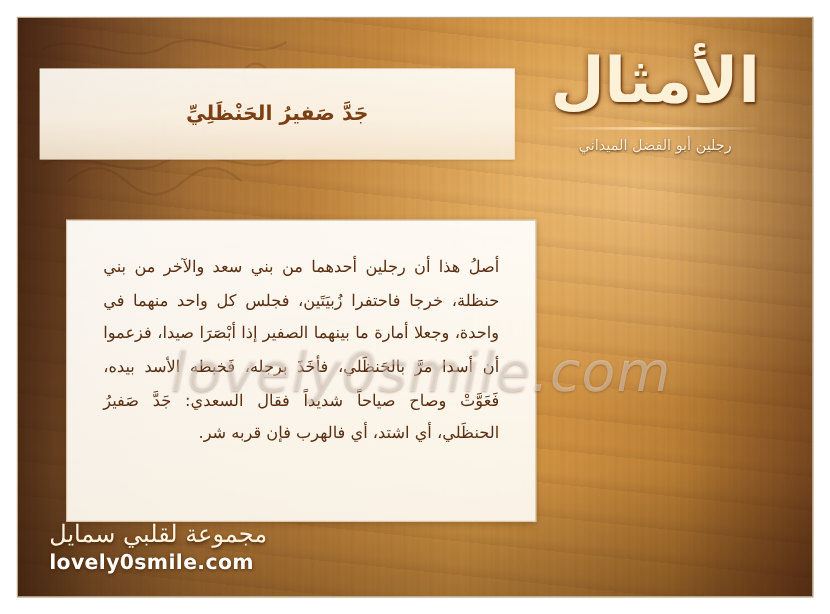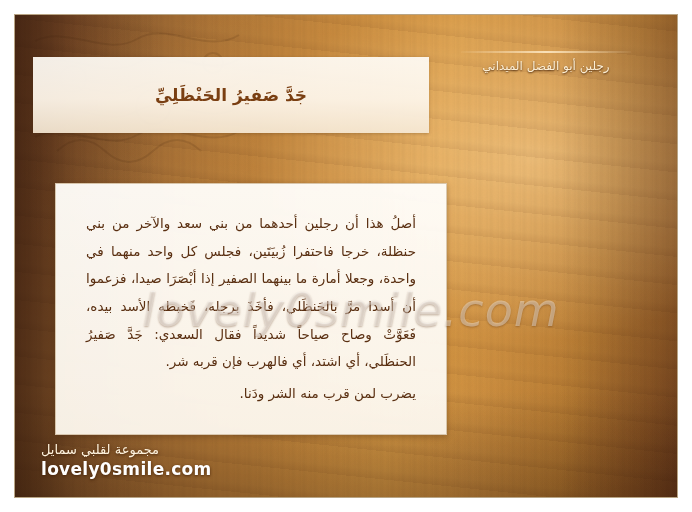--- a/index.html
+++ b/index.html
@@ -179,21 +179,21 @@
 
   
   .footer {
     position: absolute;
     bottom: 18px;
     left: 26px;
     z-index: 7;
     text-align: left;
   }
   .footer-ar {
-    font-size: 13px;
+    font-size: 20px;
     color: #fff4df;
     text-shadow: 0 1px 3px rgba(70,35,8,0.95);
     direction: rtl;
     margin-bottom: 2px;
     margin-top: 33px;
   }
   .footer-en {
     font-size: 17px;
     font-weight: bold;
     color: #ffffff;
@@ -216,32 +216,32 @@
         <path d="M8 92 C 40 76, 80 108, 110 90 S 180 106, 212 86"></path>
         <path d="M8 116 C 40 100, 80 132, 110 114 S 180 130, 212 110"></path>
         <circle cx="46" cy="58" r="13"></circle>
         <circle cx="126" cy="86" r="17"></circle>
         <circle cx="186" cy="42" r="10"></circle>
         <path d="M30 130 q 24 -22 48 0 t 48 0 t 48 0"></path>
       </g>
     </svg>
 
     <div class="logo-block">
+      <div class="logo-word">الأمثال</div>
       <div class="logo-rule"></div>
       <div class="logo-sub">رجلين أبو الفضل الميداني</div>
     </div>
 
     <div class="title-band">
       <div class="title-text">جَدَّ صَفيرُ الحَنْظَلِيِّ</div>
     </div>
 
     <div class="text-panel">
       <div class="body-text">
         <p>أصلُ هذا أن رجلين أحدهما من بني سعد والآخر من بني حنظلة، خرجا فاحتفرا زُبيَتَين، فجلس كل واحد منهما في واحدة، وجعلا أمارة ما بينهما الصفير إذا أبْصَرَا صيدا، فزعموا أن أسدا مرَّ بالحَنظَلي، فأخَذَ برجله، فَخبطه الأسد بيده، فَعَوَّتْ وصاح صياحاً شديداً فقال السعدي: جَدَّ صَفيرُ الحنظَلي، أي اشتد، أي فالهرب فإن قربه شر.</p>
-        <p class="last">يضرب لمن قرب منه الشر ودَنا.</p>
       </div>
     </div>
 
     <div class="watermark">lovely0smile.com</div>
 
     <div class="footer">
       <div class="footer-ar">مجموعة لقلبي سمايل</div>
       <div class="footer-en">lovely0smile.com</div>
     </div>
 

